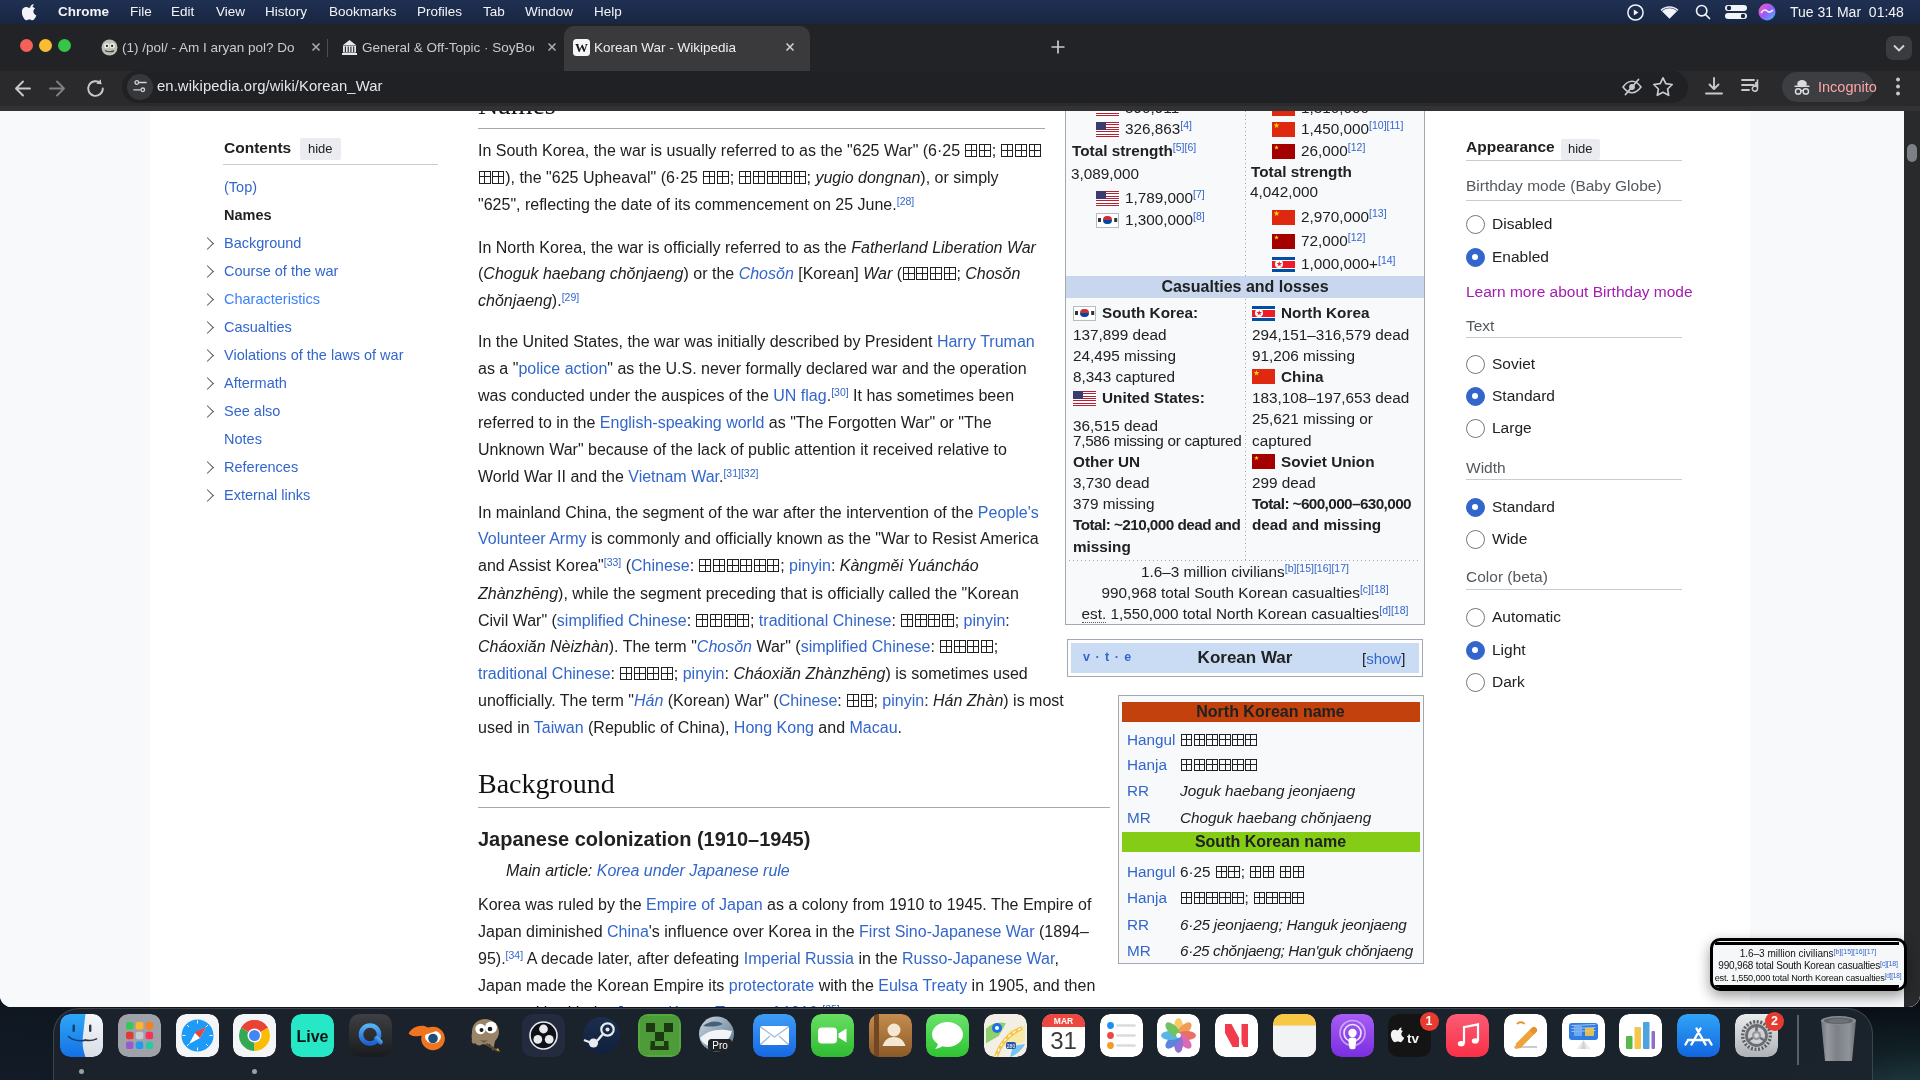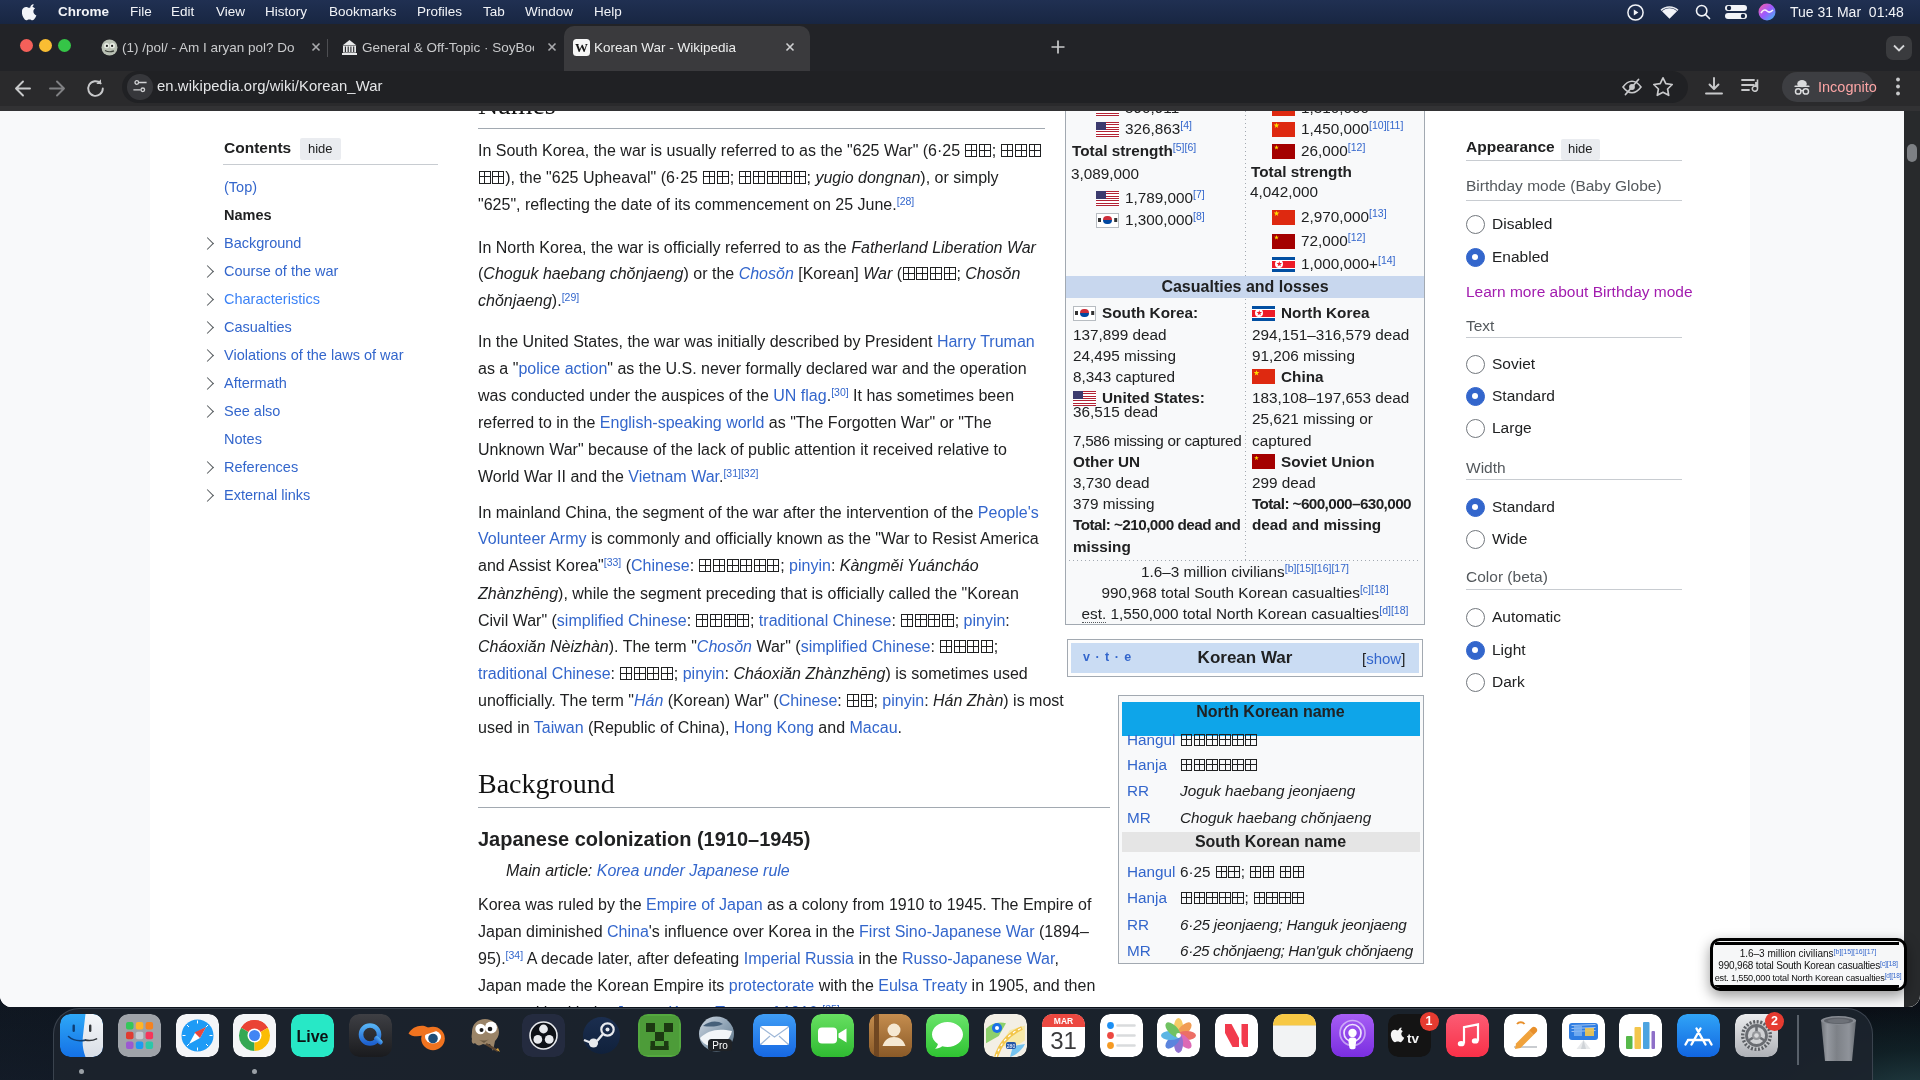--- a/index.html
+++ b/index.html
@@ -275,21 +275,21 @@
         <div class="ibrow" style="left:1272px;top:95px"><span class="flag f-cn"></span>2,970,000<span class="sup">[13]</span></div>
         <div class="ibrow" style="left:1272px;top:119px"><span class="flag f-su"></span>72,000<span class="sup">[12]</span></div>
         <div class="ibrow" style="left:1272px;top:142px"><span class="flag f-nk"></span>1,000,000+<span class="sup">[14]</span></div>
         <div class="hdrblue" style="left:1066px;top:165px;width:358px;height:22px;line-height:22px">Casualties and losses</div>
 
         <div class="ibrow" style="left:1073px;top:191px"><span class="flag f-kr"></span><b>South Korea:</b></div>
         <div class="ibrow" style="left:1073px;top:212.5px">137,899 dead</div>
         <div class="ibrow" style="left:1073px;top:233.5px">24,495 missing</div>
         <div class="ibrow" style="left:1073px;top:254.5px">8,343 captured</div>
         <div class="ibrow" style="left:1073px;top:276px"><span class="flag f-us"></span><b>United States:</b></div>
-        <div class="ibrow" style="left:1073px;top:290px">36,515 dead</div>
+        <div class="ibrow" style="left:1073px;top:304px">36,515 dead</div>
         <div class="ibrow" style="left:1073px;top:318.5px;letter-spacing:-0.3px">7,586 missing or captured</div>
         <div class="ibrow" style="left:1073px;top:339.5px;font-weight:bold">Other UN</div>
         <div class="ibrow" style="left:1073px;top:361px">3,730 dead</div>
         <div class="ibrow" style="left:1073px;top:382px">379 missing</div>
         <div class="ibrow" style="left:1073px;top:403px;font-weight:bold;letter-spacing:-0.55px">Total: ~210,000 dead and</div>
         <div class="ibrow" style="left:1073px;top:424.5px;font-weight:bold">missing</div>
 
         <div class="ibrow" style="left:1252px;top:191px"><span class="flag f-nk"></span><b>North Korea</b></div>
         <div class="ibrow" style="left:1252px;top:212.5px">294,151–316,579 dead</div>
         <div class="ibrow" style="left:1252px;top:233.5px">91,206 missing</div>
@@ -306,30 +306,30 @@
         <div class="ibrow" style="left:1065px;top:470.5px;width:360px;text-align:center">990,968 total South Korean casualties<span class="sup">[c][18]</span></div>
         <div class="ibrow" style="left:1065px;top:491.5px;width:360px;text-align:center"><span style="border-bottom:1.5px dotted #54595d">est.</span> 1,550,000 total North Korean casualties<span class="sup">[d][18]</span></div>
 
         <div class="abs" style="left:1067px;top:528px;width:356px;height:38px;border:1px solid #a2a9b1;background:#fdfdfd"></div>
         <div class="abs" style="left:1071px;top:532px;width:348px;height:30px;background:#cadcf3"></div>
         <div class="abs" style="left:1083px;top:539px;font-size:12.5px;color:#36c;letter-spacing:1px;font-weight:bold">v · t · e</div>
         <div class="abs" style="left:1071px;top:537px;width:348px;text-align:center;font-size:17px;font-weight:bold">Korean War</div>
         <div class="abs" style="left:1362px;top:539px;font-size:15px">[<span style="color:#36c">show</span>]</div>
 
         <div class="ib" style="left:1117.5px;top:584px;width:306px;height:269px"></div>
-        <div class="hdrblue" style="left:1121.5px;top:591px;width:298px;height:34px;line-height:20px;background:#0ea5e9">North Korean name</div>
+        <div class="hdrblue" style="left:1121.5px;top:591px;width:298px;height:20px;line-height:20px;background:#c2410c">North Korean name</div>
         <div class="ibrow" style="left:1127px;top:618px;color:#36c">Hangul</div>
         <div class="ibrow" style="left:1180px;top:618px"><span class="cjs"></span><span class="cjs"></span><span class="cjs"></span><span class="cjs"></span><span class="cjs"></span><span class="cjs"></span></div>
         <div class="ibrow" style="left:1127px;top:643px;color:#36c">Hanja</div>
         <div class="ibrow" style="left:1180px;top:643px"><span class="cjs"></span><span class="cjs"></span><span class="cjs"></span><span class="cjs"></span><span class="cjs"></span><span class="cjs"></span></div>
         <div class="ibrow" style="left:1127px;top:669px;color:#36c">RR</div>
         <div class="ibrow" style="left:1180px;top:669px;font-style:italic">Joguk haebang jeonjaeng</div>
         <div class="ibrow" style="left:1127px;top:696px;color:#36c">MR</div>
         <div class="ibrow" style="left:1180px;top:696px;font-style:italic">Choguk haebang chŏnjaeng</div>
-        <div class="hdrblue" style="left:1121.5px;top:721px;width:298px;height:20px;line-height:20px;background:#e5e5e5">South Korean name</div>
+        <div class="hdrblue" style="left:1121.5px;top:721px;width:298px;height:20px;line-height:20px;background:#84cc16">South Korean name</div>
         <div class="ibrow" style="left:1127px;top:750px;color:#36c">Hangul</div>
         <div class="ibrow" style="left:1180px;top:750px">6·25 <span class="cjs"></span><span class="cjs"></span>; <span class="cjs"></span><span class="cjs"></span> <span class="cjs"></span><span class="cjs"></span></div>
         <div class="ibrow" style="left:1127px;top:776px;color:#36c">Hanja</div>
         <div class="ibrow" style="left:1180px;top:776px"><span class="cjs"></span><span class="cjs"></span><span class="cjs"></span><span class="cjs"></span><span class="cjs"></span>; <span class="cjs"></span><span class="cjs"></span><span class="cjs"></span><span class="cjs"></span></div>
         <div class="ibrow" style="left:1127px;top:803px;color:#36c">RR</div>
         <div class="ibrow" style="left:1180px;top:803px;font-style:italic;letter-spacing:-0.2px">6·25 jeonjaeng; Hanguk jeonjaeng</div>
         <div class="ibrow" style="left:1127px;top:829px;color:#36c">MR</div>
         <div class="ibrow" style="left:1180px;top:829px;font-style:italic;letter-spacing:-0.35px">6·25 chŏnjaeng; Han'guk chŏnjaeng</div>
       </div>
       <div id="appearance">

